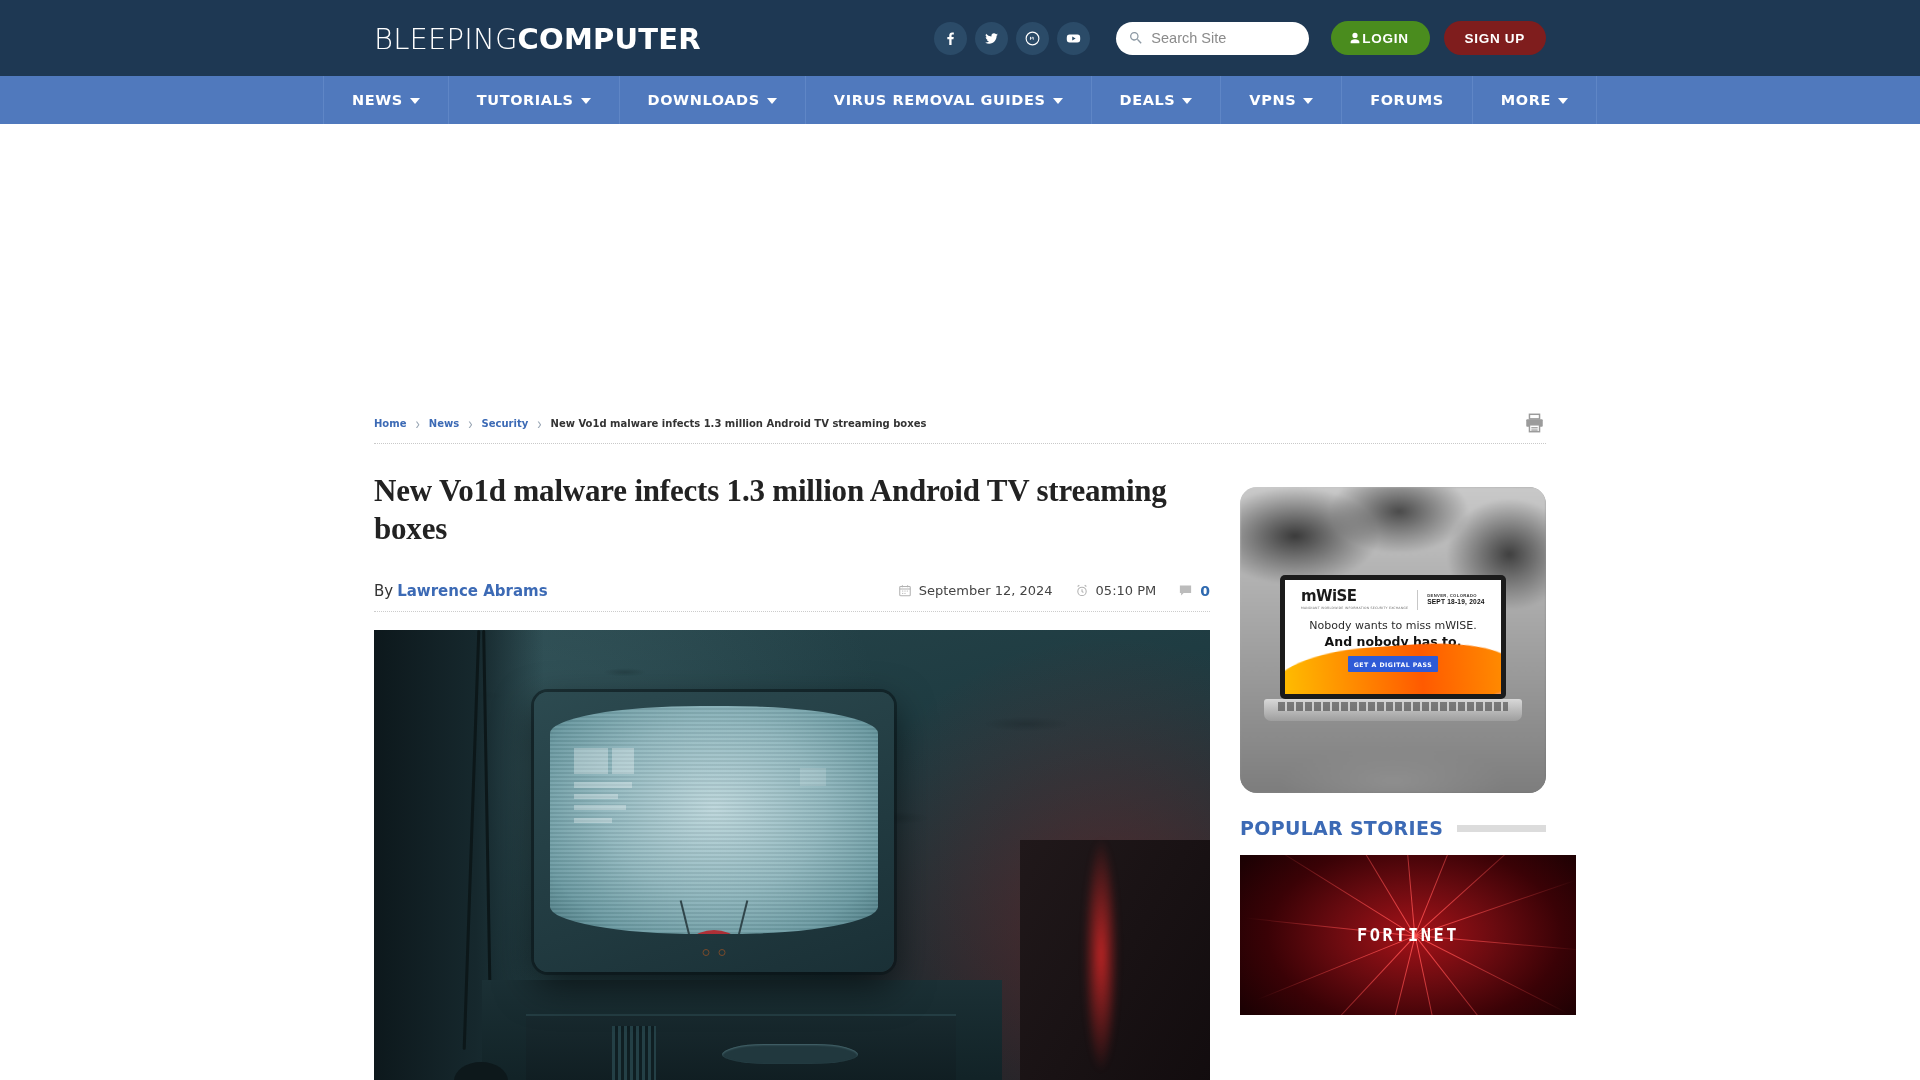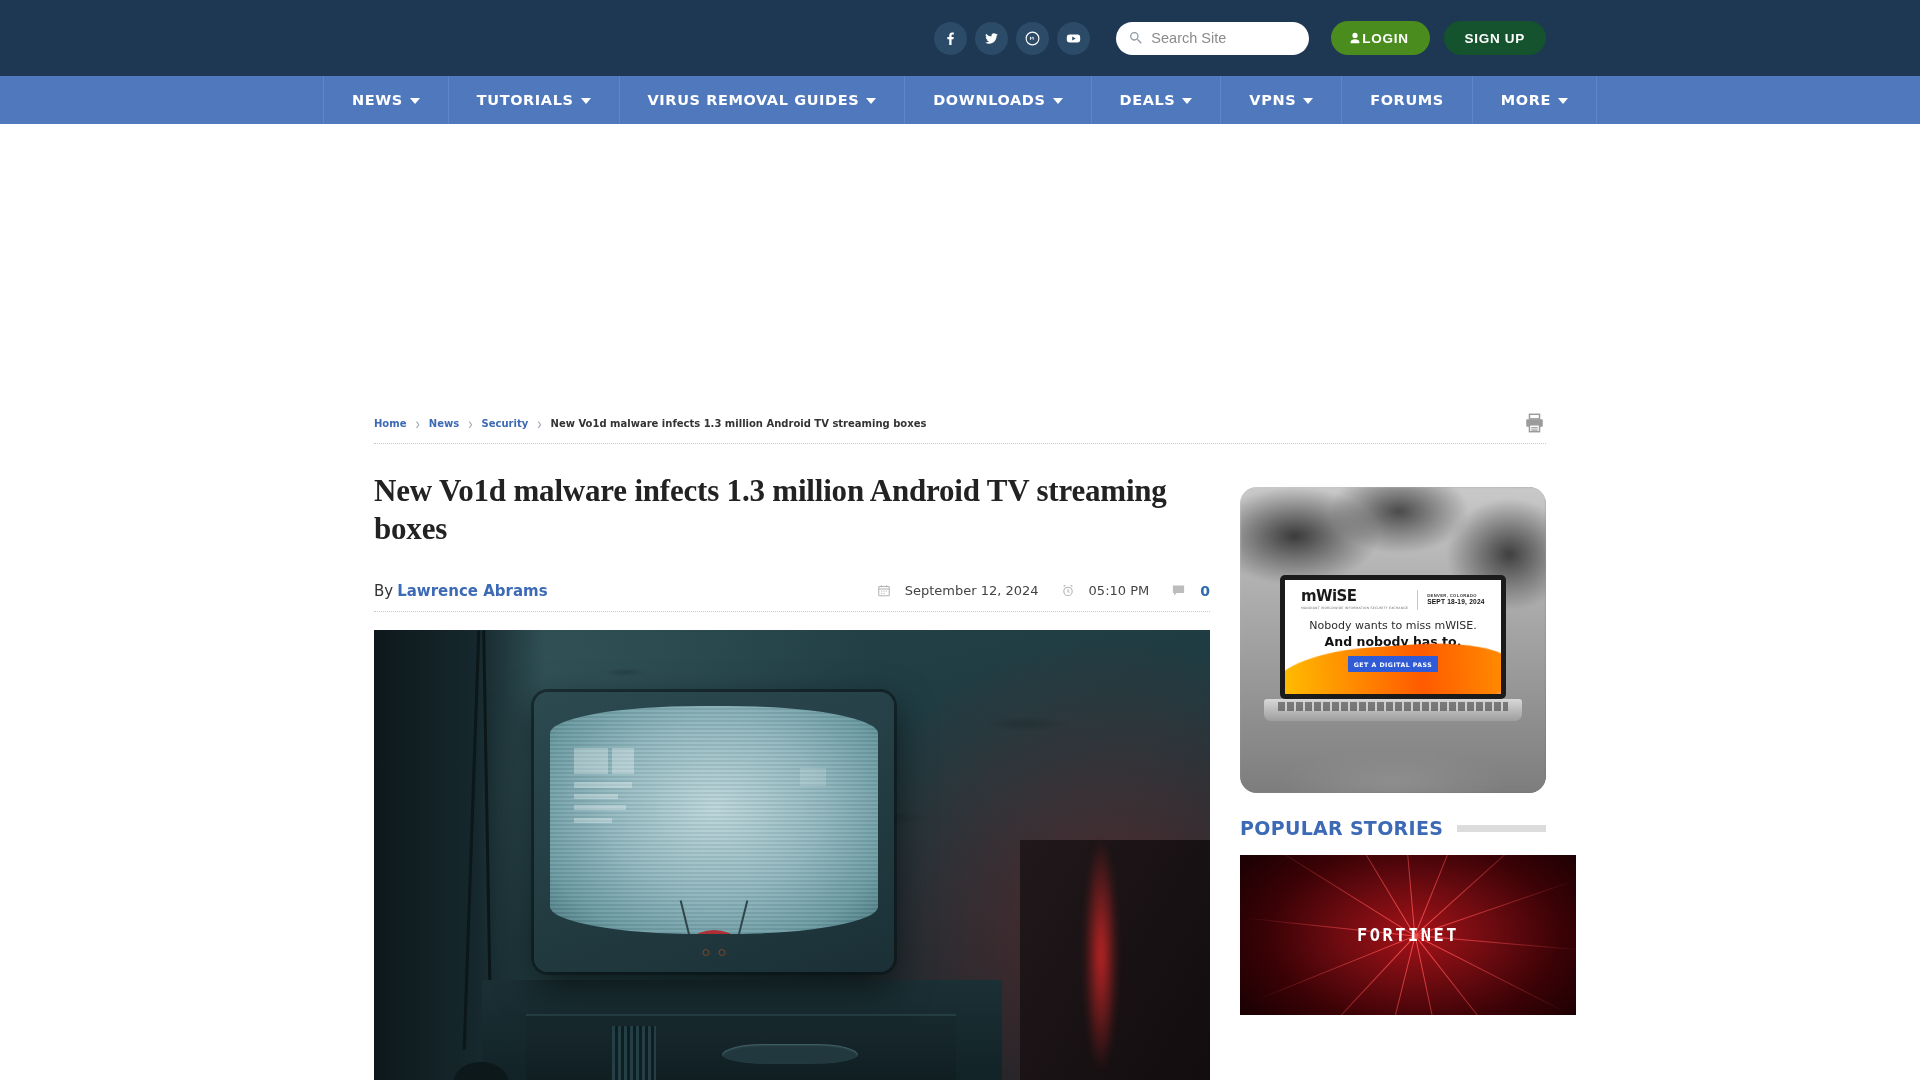--- a/index.html
+++ b/index.html
@@ -63,21 +63,21 @@
   .search-box input::placeholder { color: #8b8b8b; }
 
   .btn-login {
     height: 34px; border-radius: 17px; background: #4a8c1e;
     color: #fff; font-size: 13.5px; font-weight: 700; letter-spacing: 0.7px;
     display: flex; align-items: center; 
     padding: 0 21px 0 17px; cursor: pointer; margin-right: 14px;
   }
   .btn-login svg { fill: #ffffff; }
   .btn-signup {
-    height: 34px; border-radius: 17px; background: #14532d;
+    height: 34px; border-radius: 17px; background: #7f1d1d;
     color: #fff; font-size: 13.5px; font-weight: 700; letter-spacing: 0.7px;
     display: flex; align-items: center; padding: 0 21px; cursor: pointer;
   }
 
   
   .navbar {
     width: 100%; height: 48px;
     background: #5079bd;
     display: flex; justify-content: center;
   }
@@ -145,21 +145,21 @@
     border-top: 1px dotted #ffffff;
   }
   .by-text {
     font-size: 15px; color: #333; font-family: "DejaVu Sans", sans-serif;
   }
   .by-author {
     font-size: 15px; font-weight: 700; color: #3c6ab5;
     cursor: pointer; margin-left: 4px; font-family: "DejaVu Sans", sans-serif;
   }
   .meta-group { margin-left: auto; display: flex; align-items: center; gap: 22px; }
-  .meta-item { display: flex; align-items: center; gap: 14px; }
+  .meta-item { display: flex; align-items: center; gap: 7px; }
   .meta-item span {
     font-size: 13px; color: #444; font-family: "DejaVu Sans", sans-serif;
   }
   .meta-item .count { color: #2f6ab0; font-weight: 700; font-size: 14px; }
 
   
   .hero {
     margin-top: 18px; width: 836px; height: 470px;
     position: relative; overflow: hidden;
     background: #16262b;
@@ -371,20 +371,23 @@
     color: #ffffff; font-size: 17px; font-weight: 700; letter-spacing: 2.5px;
     font-family: "DejaVu Sans Mono", monospace; white-space: nowrap;
     display: flex; align-items: center; gap: 1px;
   }
 </style>
 </head>
 <body>
 
 <div class="top-header">
   <div class="header-inner">
+    <div class="logo">
+      <span class="light">BLEEPING</span><span class="bold">COMPUTER</span>
+    </div>
 
     <div class="header-right">
       <div class="social-row">
         <div class="social-btn">
           <svg width="17" height="17" viewBox="0 0 24 24">
               <path d="M13.5 21v-8h2.7l.4-3.1h-3.1V7.9c0-.9.25-1.5 1.55-1.5h1.65V3.6c-.29-.04-1.27-.12-2.42-.12-2.4 0-4.04 1.46-4.04 4.16V9.9H7.5V13h2.74v8z"></path>
             </svg>
         </div>
         <div class="social-btn">
           <svg width="17" height="17" viewBox="0 0 24 24">
@@ -428,25 +431,25 @@
   <div class="nav-inner">
     <div class="nav-item">
       <span>NEWS</span>
       <i class="caret"></i>
     </div>
     <div class="nav-item">
       <span>TUTORIALS</span>
       <i class="caret"></i>
     </div>
     <div class="nav-item">
+      <span>DOWNLOADS</span>
+      <i class="caret"></i>
+    </div>
+    <div class="nav-item">
       <span>VIRUS REMOVAL GUIDES</span>
-      <i class="caret"></i>
-    </div>
-    <div class="nav-item">
-      <span>DOWNLOADS</span>
       <i class="caret"></i>
     </div>
     <div class="nav-item">
       <span>DEALS</span>
       <i class="caret"></i>
     </div>
     <div class="nav-item">
       <span>VPNS</span>
       <i class="caret"></i>
     </div>

